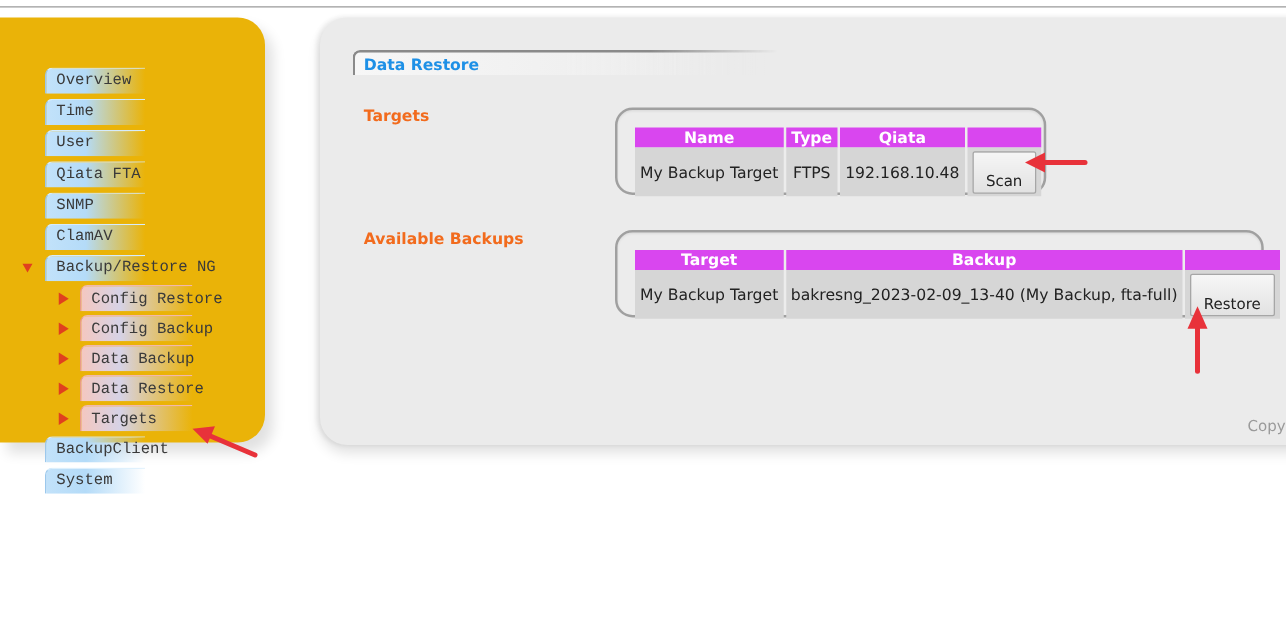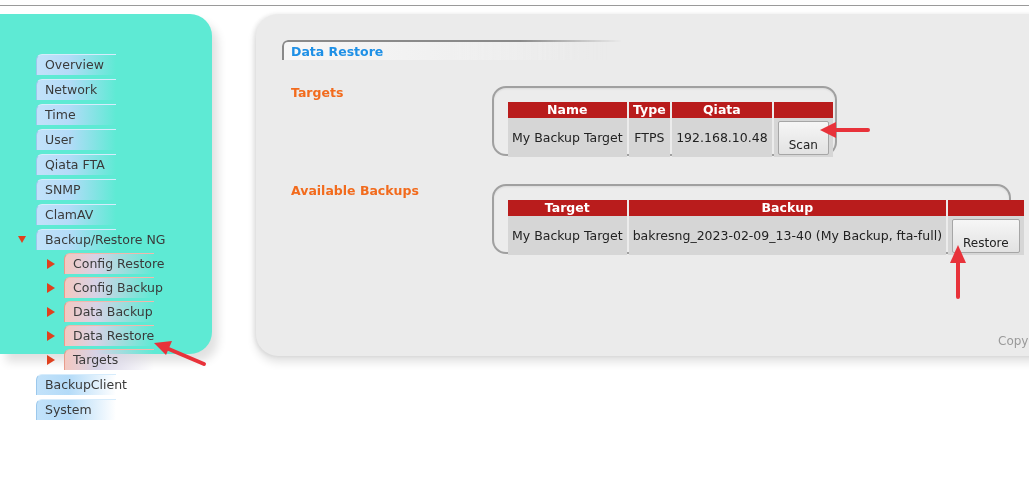--- a/index.html
+++ b/index.html
@@ -9,23 +9,24 @@
     background: #ffffff;
     font-family: "DejaVu Sans", sans-serif;
     font-size: 12px;
     color: #333;
   }
   .top-rule { position: absolute; left: 0; top: 5px; width: 1029px; height: 1px; background: #9a9a9a; }
 
   
   .sidebar {
     position: absolute; left: 0; top: 14px; width: 212px; height: 340px;
-    background: #5eead4;
+    background: #eab308;
     border-radius: 0 22px 22px 0;
     box-shadow: 6px 8px 10px rgba(0,0,0,0.12);
+    font-family: Liberation Mono, monospace;
   }
   .nav { position: absolute; left: 0; top: 38px; width: 212px; }
   .nav-item {
     position: relative; height: 25px; line-height: 25px;
     cursor: pointer;
   }
   .nav-tab {
     position: absolute; left: 36px; top: 2px; height: 21px; width: 80px;
     border-radius: 6px 0 0 0;
     background: linear-gradient(90deg, #c2e2fa 0%, #b4dbf8 40%, rgba(168,214,246,0) 100%);
@@ -81,21 +82,21 @@
   .box {
     position: absolute; border: 2px solid #a0a0a0; border-radius: 14px;
     background: #ececec;
     box-shadow: inset 0 1px 2px rgba(0,0,0,0.08);
   }
   table.data {
     position: absolute; border-collapse: separate; border-spacing: 2px 0;
     font-size: 12.5px;
   }
   table.data th {
-    background: #b91c1c; color: #ffffff; font-weight: bold;
+    background: #d946ef; color: #ffffff; font-weight: bold;
     height: 16px; line-height: 16px; padding: 0 4px; text-align: center;
   }
   table.data td {
     background: #d6d6d6; color: #222; height: 39px; padding: 0 4px;
     white-space: nowrap; text-align: center;
   }
   .btn {
     display: inline-block; height: 17px; line-height: 15px; padding: 16px 10px;
     border: 1px solid #a6a6a6; background: linear-gradient(#f6f6f6, #e2e2e2);
     color: #222; font-size: 12px; font-family: "DejaVu Sans", sans-serif;
@@ -110,24 +111,20 @@
 </head>
 <body>
 
 <div class="top-rule"></div>
 
 <div class="sidebar">
   <div class="nav">
     <div class="nav-item">
       <div class="nav-tab"></div>
       <span class="nav-label">Overview</span>
-    </div>
-    <div class="nav-item">
-      <div class="nav-tab"></div>
-      <span class="nav-label">Network</span>
     </div>
     <div class="nav-item">
       <div class="nav-tab"></div>
       <span class="nav-label">Time</span>
     </div>
     <div class="nav-item">
       <div class="nav-tab"></div>
       <span class="nav-label">User</span>
     </div>
     <div class="nav-item">

